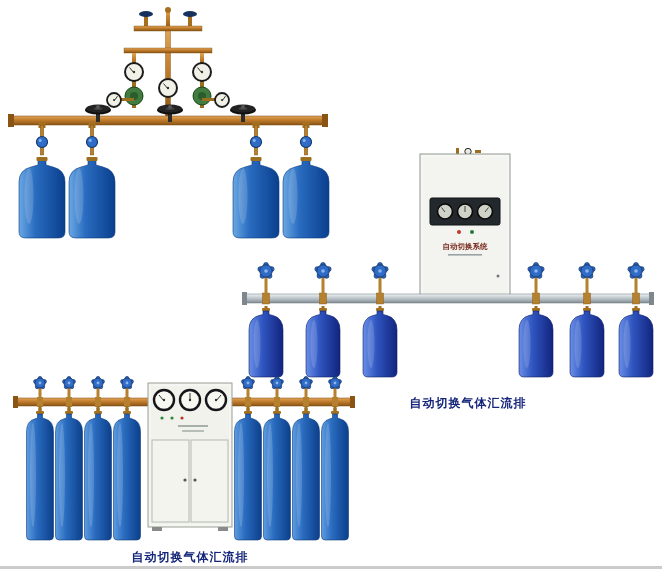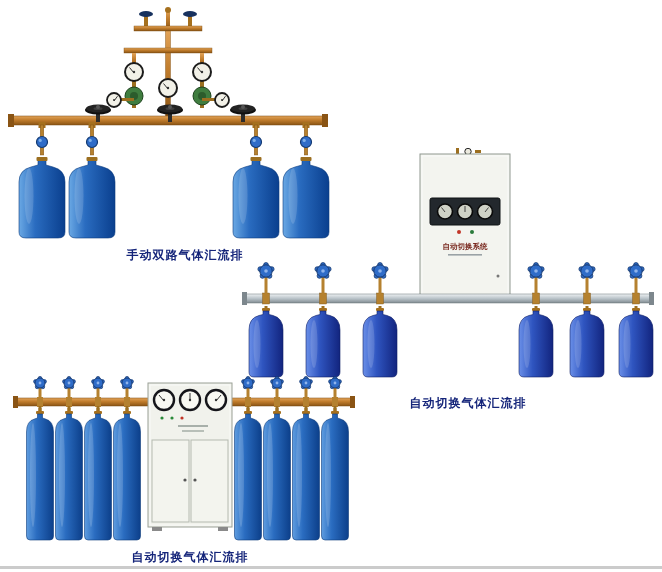--- a/index.html
+++ b/index.html
@@ -120,21 +120,20 @@
       <use href="#g1conn" x="34" y="121"></use>
       <use href="#g1conn" x="84" y="121"></use>
       <use href="#g1conn" x="248" y="121"></use>
       <use href="#g1conn" x="298" y="121"></use>
 
       <use href="#g1cyl" x="34" y="164"></use>
       <use href="#g1cyl" x="84" y="164"></use>
       <use href="#g1cyl" x="248" y="164"></use>
       <use href="#g1cyl" x="298" y="164"></use>
     </svg>
-    <div class="caption off1">手动双路气体汇流排</div>
   </div>
 
   <div class="figure" style="left:242px; top:148px; width:412px;">
     <svg width="412" height="244" viewBox="0 0 412 244">
       <defs>
         <linearGradient id="g2silver" x1="0" y1="0" x2="0" y2="1">
           <stop offset="0" stop-color="#eef1f3"></stop>
             <stop offset="0.5" stop-color="#b9c3c9"></stop>
             <stop offset="1" stop-color="#818b91"></stop>
         </linearGradient>

